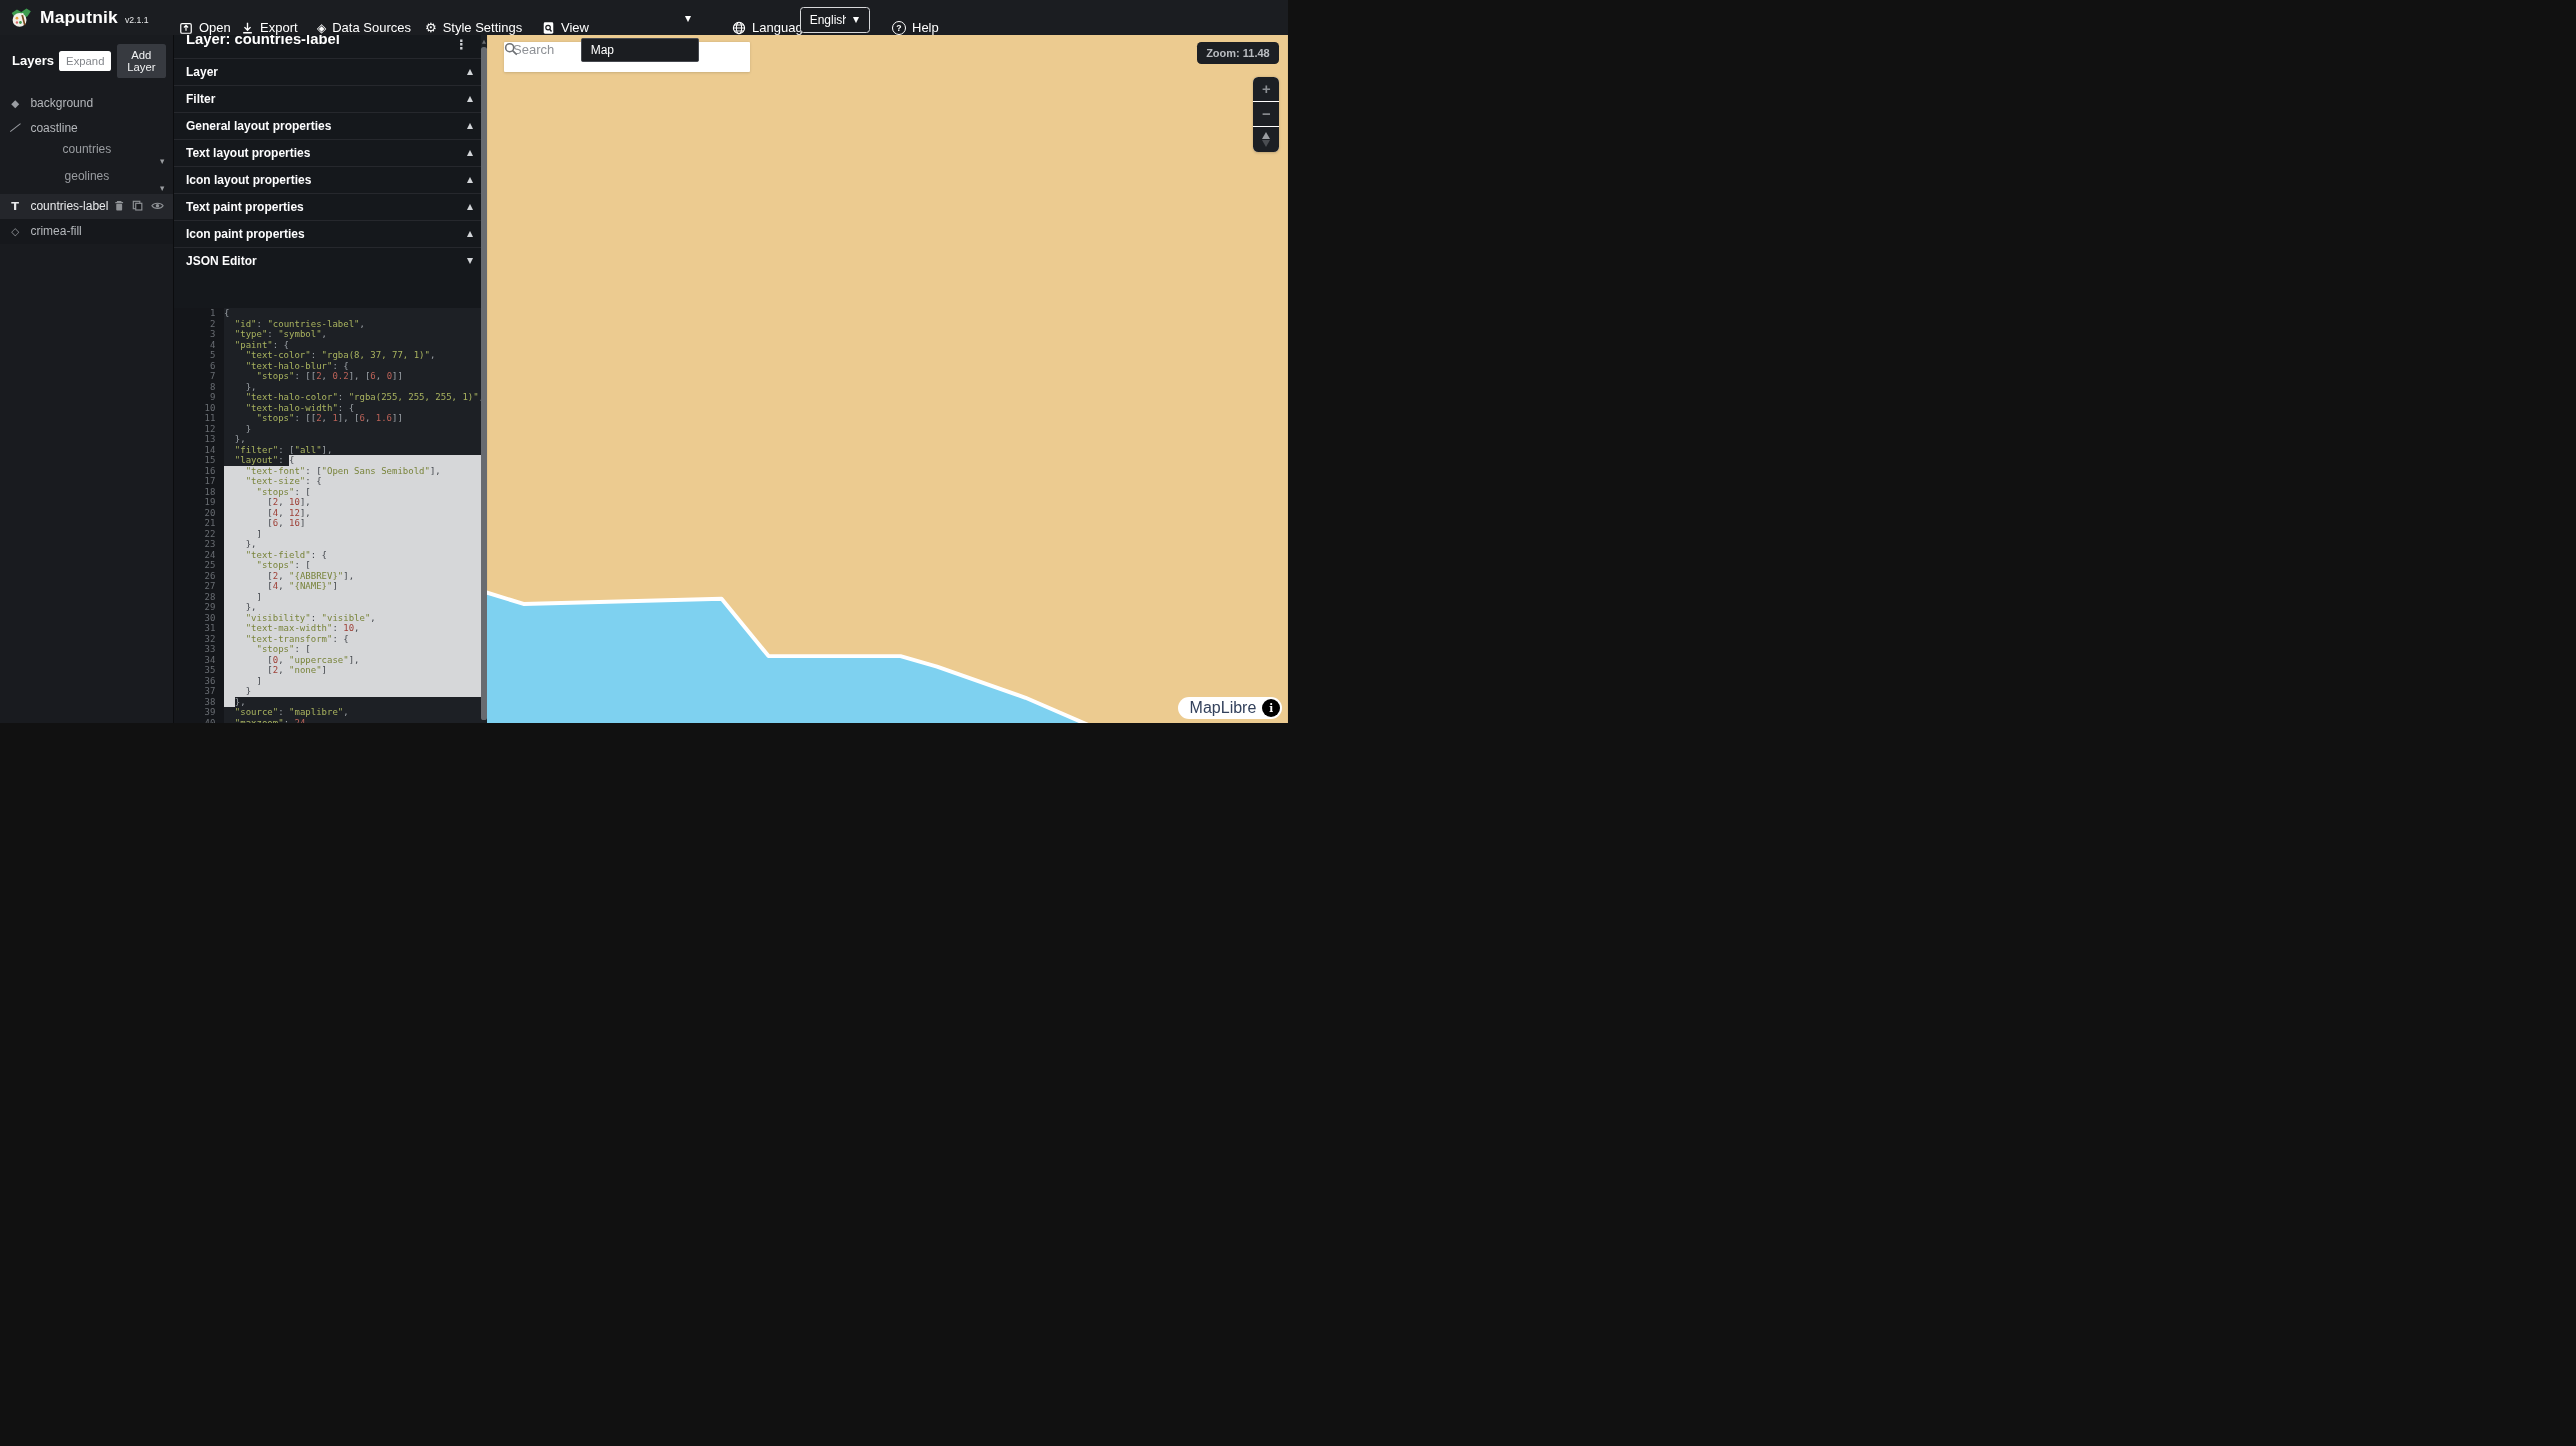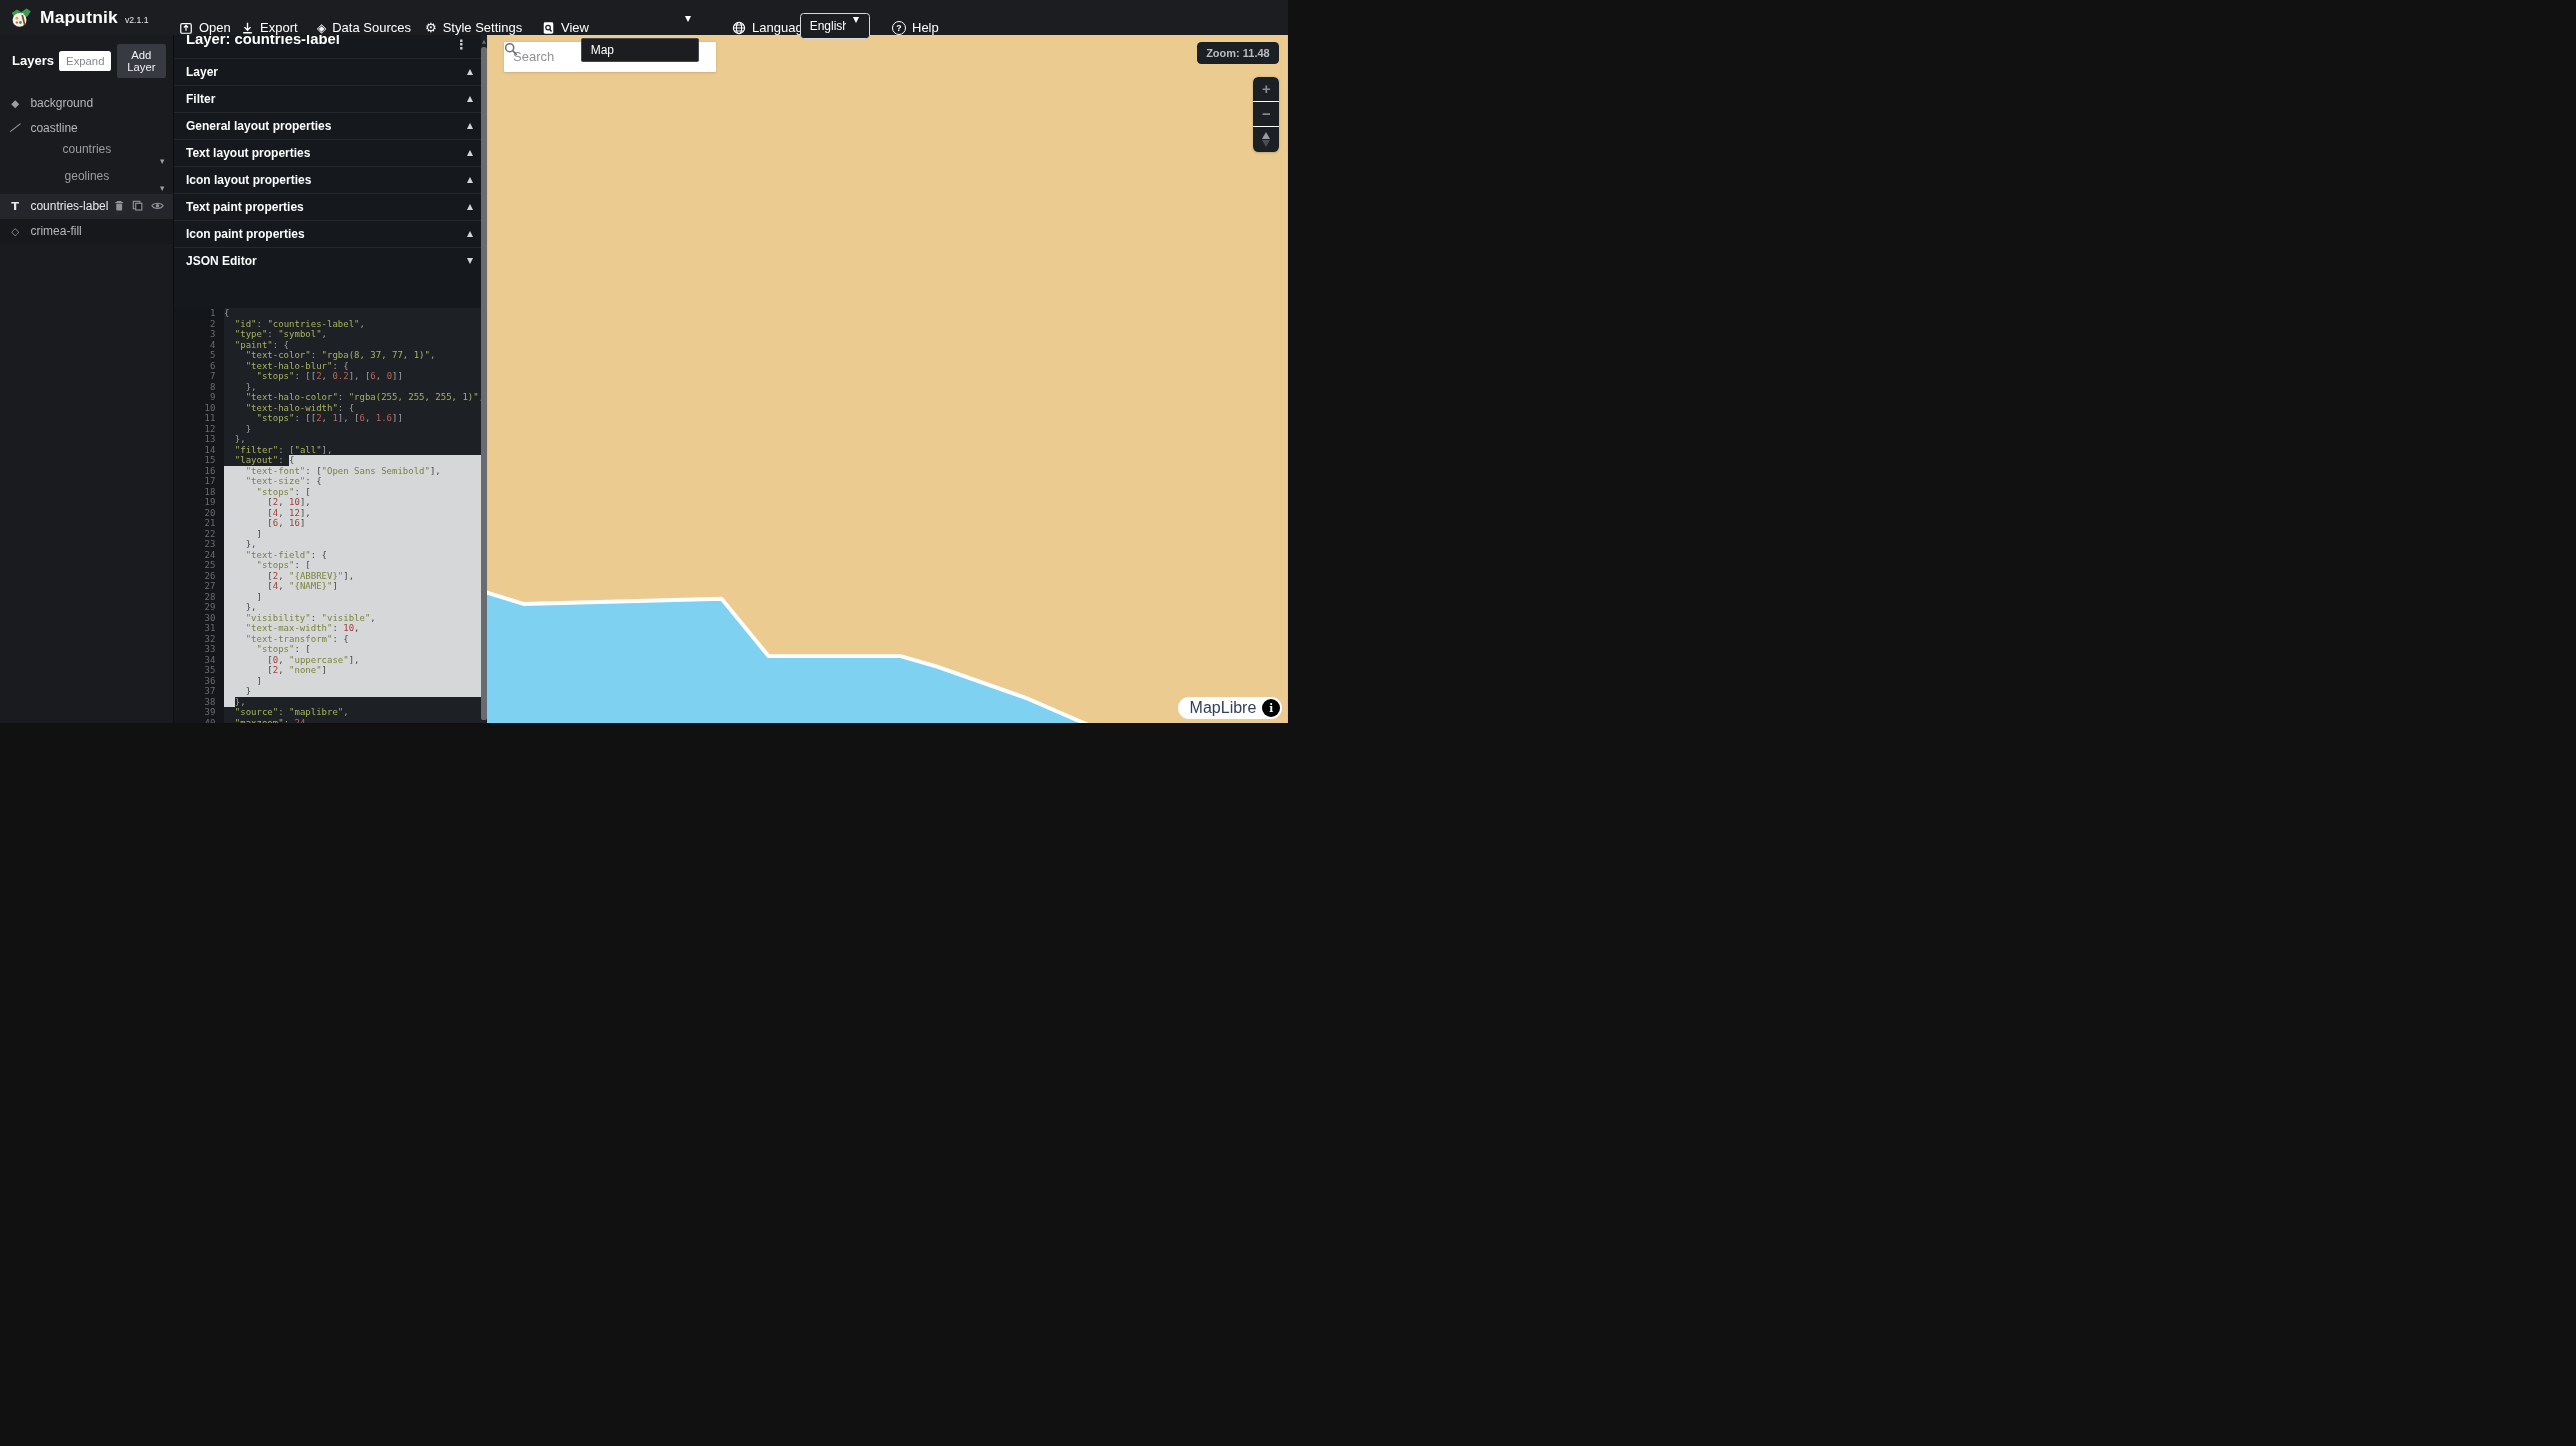--- a/index.html
+++ b/index.html
@@ -9,21 +9,21 @@
 
   
   #toolbar { position:absolute; left:0; top:0; width:1288px; height:35px; background:#1b1d21; z-index:30; }
   .tb-item { position:absolute; top:0; height:35px; display:flex; align-items:flex-end; gap:6px; color:#fff; font-size:13px; cursor:pointer; }
   .tb-item svg { display:block; }
   #logo { position:absolute; left:10.4px; top:0; height:35px; display:flex; align-items:center; gap:7px; }
   #logo .app { color:#fff; font-size:17.4px; font-weight:bold; letter-spacing:0.2px; }
   #logo .ver { color:#e8e9ea; font-size:8.7px; margin-top:5.2px; }
   .tb-select { position:absolute; appearance:none; -webkit-appearance:none; background:#1b1d21; color:#fff; font-size:12px; font-family:"Liberation Sans",sans-serif; padding:0 22.6px 0 8.7px; }
   #view-select { left:581px; top:5.2px; width:118px; height:24px; border:0.9px solid #46494f; border-radius:1.7px;margin-top:33px; }
-  #lang-select { left:800px; top:13px; width:70px; height:26px; border:1.7px solid #d7d8da; border-radius:3.5px; }
+  #lang-select { left:800px; top:7px; width:70px; height:26px; border:1.7px solid #d7d8da; border-radius:3.5px; }
   .sel-arrow { position:absolute; color:#fff; font-size:7.8px; pointer-events:none; }
   #view-arrow { left:685px; top:14px; }
   #lang-arrow { left:853px; top:14.8px; }
   .help-circ { width:14px; height:14px; border:1.3px solid #fff; border-radius:50%; display:flex; align-items:center; justify-content:center; font-size:8.7px; font-weight:bold; color:#fff; }
 
   
   #sidebar { position:absolute; left:0; top:35px; width:173px; height:688px; background:#191b1f; }
   #sidebar-header { display:flex; align-items:center; padding:8.7px 7px 7px 12px; gap:5.2px; }
   #sidebar-title { color:#fff; font-size:13px; font-weight:bold; flex:1; }
   #expand-btn { color:#83868b; font-size:11.3px; background:#ffffff; border:none; padding:4.3px 7px; border-radius:2.6px; cursor:pointer; font-family:inherit; }
@@ -66,21 +66,21 @@
   .sellead { background:#d6d7d9; }
 
   
   #panel-scroll { position:absolute; right:0; top:0; width:6px; height:688px; background:#1d2024; }
   #panel-scroll .sb-up { position:absolute; top:2.6px; left:0; width:6px; text-align:center; color:#6a6d72; font-size:5.2px; }
   #panel-scroll .sb-thumb { position:absolute; left:0.4px; top:12px; bottom:2.6px; width:5.2px; background:#686b70; border-radius:2.6px; cursor:pointer; }
 
   
   #map { position:absolute; left:487px; top:35px; width:801px; height:688px; overflow:hidden; cursor:default; }
   #map svg { position:absolute; left:0; top:0; }
-  #search-box { position:absolute; left:17.4px; top:7px; width:212px; height:29.5px; background:#fff; border-radius:1px; display:flex; align-items:center; padding:0 8.7px; gap:7px; box-shadow:0 0.9px 2.6px rgba(0,0,0,.15); }
+  #search-box { position:absolute; left:17.4px; top:7px; width:246px; height:29.5px; background:#fff; border-radius:1px; display:flex; align-items:flex-start; padding:0 8.7px; gap:7px; box-shadow:0 0.9px 2.6px rgba(0,0,0,.15); }
   #search-input { border:none; outline:none; flex:1; font-size:13px; font-family:"Liberation Sans",sans-serif; color:#333; background:transparent; }
   #search-input::placeholder { color:#8e9196; }
   #zoom-badge { position:absolute; right:8.7px; top:7px; background:#1c1f24; color:#b9bcc1; font-size:11px; font-weight:bold; padding:5.2px 9.6px; border-radius:4.3px; }
   #map-controls { position:absolute; right:8.7px; top:42px; width:26px; background:#fff; border-radius:5.2px; overflow:hidden; box-shadow:0 0.9px 2.6px rgba(0,0,0,.2); }
   .mc-btn { width:26px; height:25px; background:#1c1f24; color:#8a8d92; display:flex; align-items:center; justify-content:center; font-size:14.8px; font-weight:bold; cursor:pointer; border-bottom:0.9px solid #fff; }
   .mc-btn:last-child { border-bottom:none; }
   .compass { display:flex; flex-direction:column; align-items:center; gap:0.9px; }
   .tri-up { width:0; height:0; border-left:4.3px solid transparent; border-right:4.3px solid transparent; border-bottom:7px solid #9a9da2; }
   .tri-dn { width:0; height:0; border-left:4.3px solid transparent; border-right:4.3px solid transparent; border-top:7px solid #4a4d52; }
   #attribution { position:absolute; right:6px; bottom:4.3px; height:22px; background:#fff; border-radius:11.3px; display:flex; align-items:center; padding:0 1.7px 0 11.3px; gap:6px; }

